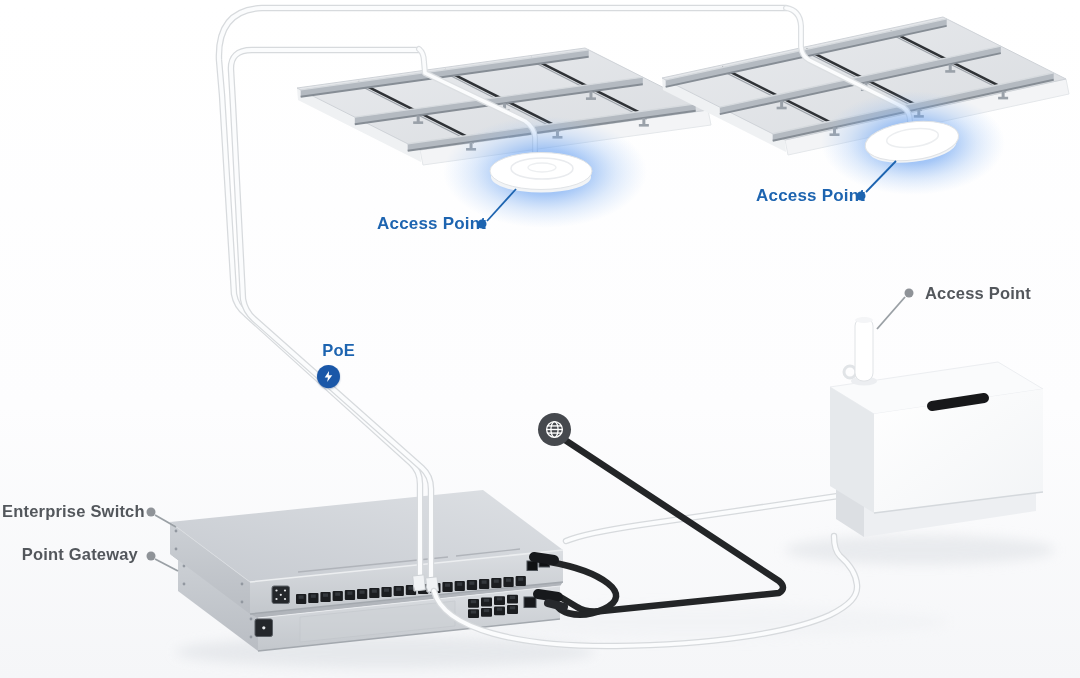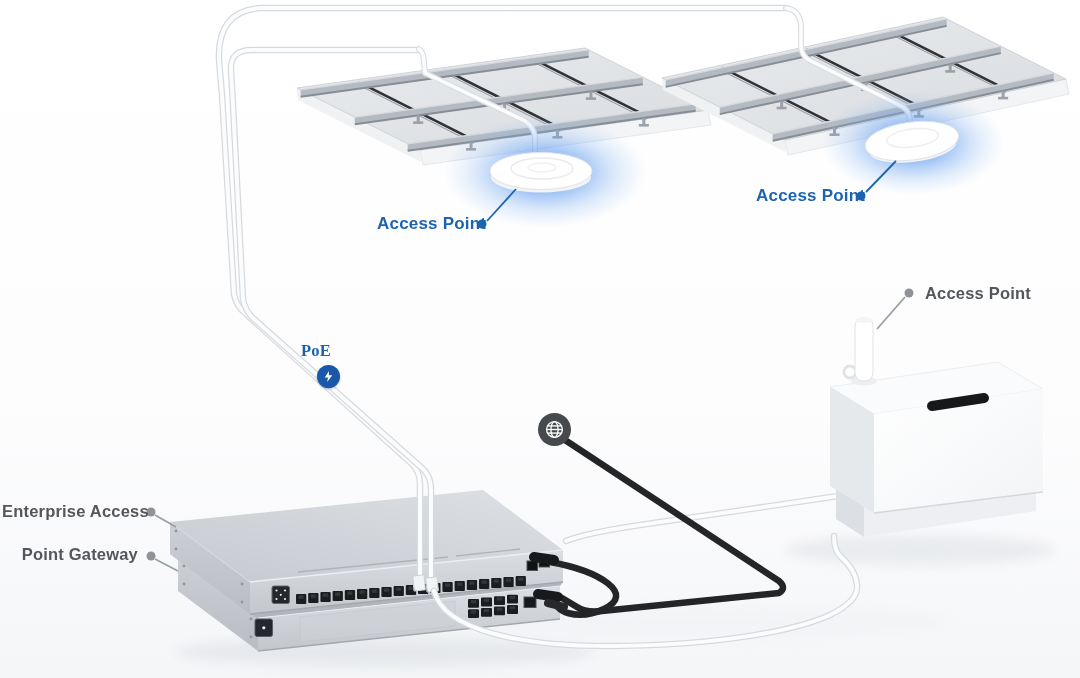--- a/index.html
+++ b/index.html
@@ -4,21 +4,21 @@
 <style>
   html,body{margin:0;padding:0;background:#fff;}
   #stage{position:relative;width:1080px;height:678px;overflow:hidden;
          background:linear-gradient(180deg,#ffffff 0%,#fdfdfe 60%,#f5f6f8 100%);
          font-family:"Liberation Sans",sans-serif;}
   #art{position:absolute;left:0;top:0;}
   .lbl{position:absolute;font-weight:700;font-size:17px;color:#1d64b0;
        letter-spacing:.2px;white-space:nowrap;}
   .lbl.dark{color:#53575c;font-size:16.5px;}
   .lbl.right{text-align:right;width:136px;left:2px;}
-  #poe-label{left:301px;top:341px;width:54px;text-align:left;font-size:16.5px;font-family:Liberation Serif, serif;}
+  #poe-label{left:301px;top:341px;width:54px;text-align:right;font-size:16.5px;}
   #ap1-label{left:377px;top:214px;}
   #ap2-label{left:756px;top:186px;}
   #ap3-label{left:925px;top:284px;}
   #es-label{top:502px;}
   #cg-label{top:545px;}
   .badge{position:absolute;border-radius:50%;display:flex;align-items:center;justify-content:center;}
   #poe-badge{left:317px;top:365px;width:23px;height:23px;background:#1a57a8;
              box-shadow:0 1px 2px rgba(20,60,120,.35);}
   #globe-badge{left:538px;top:413px;width:33px;height:33px;background:#46494e;}
 </style>
@@ -314,21 +314,21 @@
     <circle cx="151" cy="512" r="4.5" fill="#8f9398"></circle>
     <line x1="155" y1="559" x2="178" y2="571" stroke="#9aa0a5" stroke-width="1.8"></line>
     <circle cx="151" cy="556" r="4.5" fill="#8f9398"></circle>
   </g>
 </svg>
 
 <div class="lbl" id="ap1-label">Access Point</div>
 <div class="lbl" id="ap2-label">Access Point</div>
 <div class="lbl dark" id="ap3-label">Access Point</div>
 <div class="lbl" id="poe-label">PoE</div>
-<div class="lbl dark right" id="es-label">Enterprise Access</div>
+<div class="lbl dark right" id="es-label">Enterprise Switch</div>
 <div class="lbl dark right" id="cg-label">Point Gateway</div>
 
 <div class="badge" id="poe-badge">
   <svg width="13" height="13" viewBox="0 0 24 24">
     <path d="M13 2 L5 14 L11 14 L9.5 22 L19 9.5 L12.5 9.5 Z" fill="#ffffff"></path>
   </svg>
 </div>
 
 <div class="badge" id="globe-badge">
   <svg width="21" height="21" viewBox="-10 -10 20 20" fill="none" stroke="#ffffff" stroke-width="1.3">

